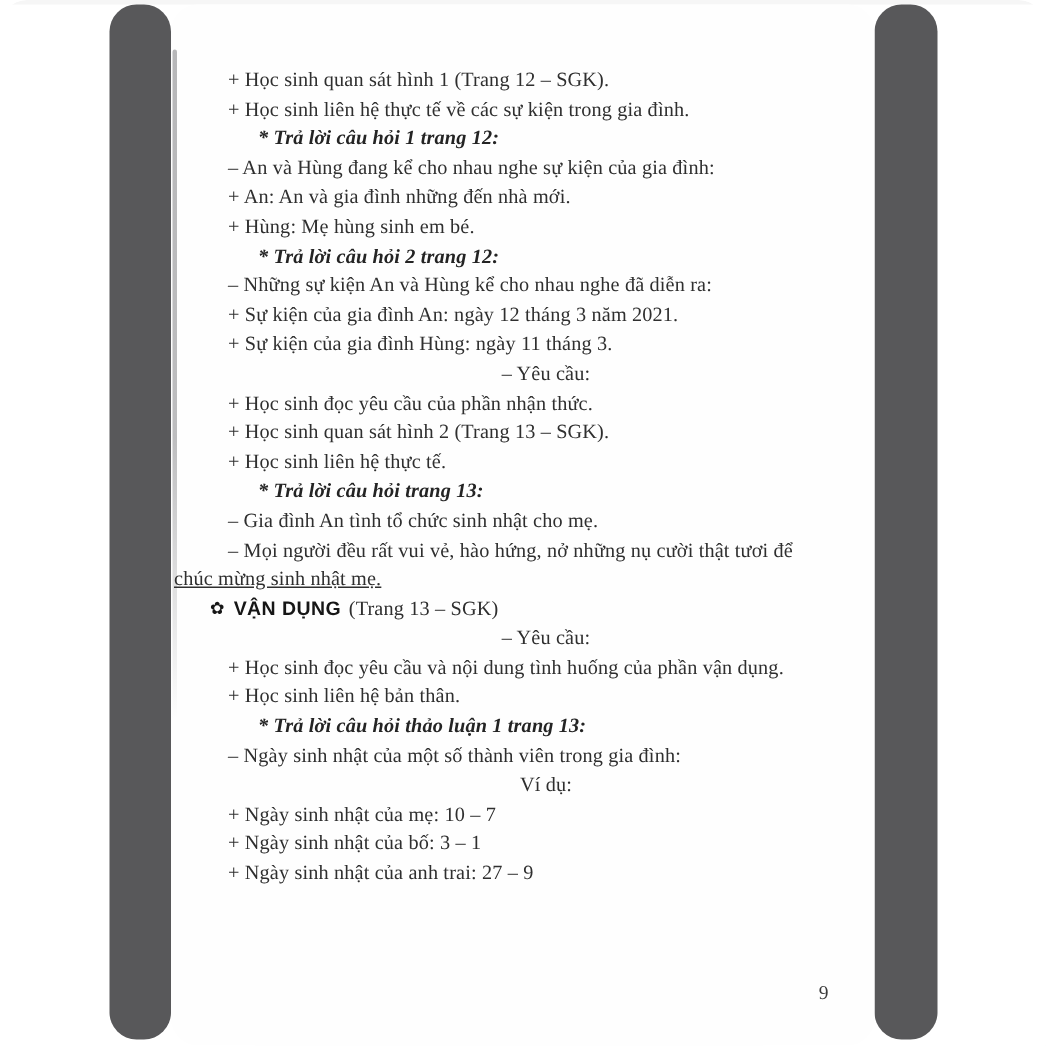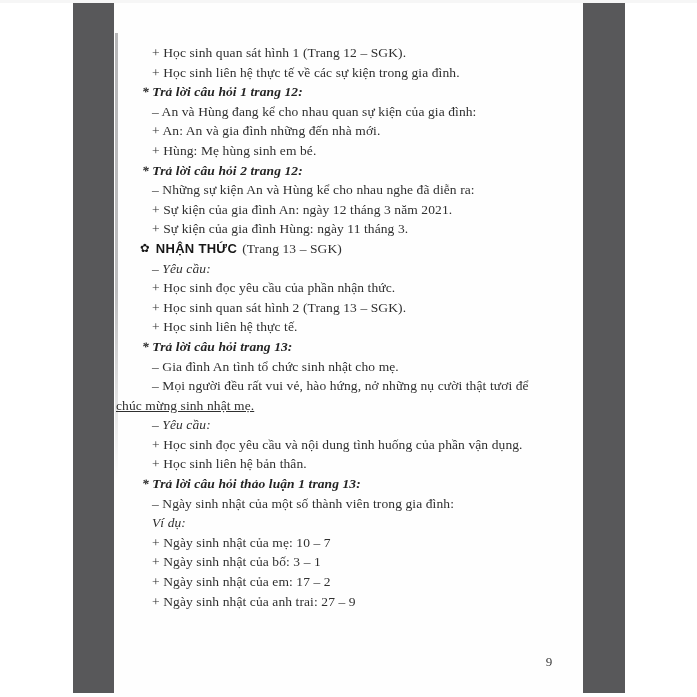--- a/index.html
+++ b/index.html
@@ -1,21 +1,21 @@
 <!DOCTYPE html>
 <html style="--bar-color: #58585a; --page-bg: #fefefe; --text-color: #2f2f2f; --heading-color: #161616;"><head>
 <meta charset="utf-8">
 <style>
   :root{
     --bar-color:#58585a;
     --page-bg:#fefefe;
     --text-color:#2f2f2f;
     --heading-color:#161616;
   }
-  *{margin:0;padding:0;box-sizing:border-box;}
+  *{margin:0;padding:0;box-sizing:border-box;border-radius:18px;}
   html,body{background:#ffffff;}
   .canvas{
     position:relative;
     width:697px;height:697px;
     background:#ffffff;
     overflow:hidden;
     font-family:"Liberation Serif","DejaVu Serif",serif;
   }
   .top-strip{
     position:absolute;left:0;top:0;width:697px;height:3px;
@@ -43,22 +43,22 @@
     color:var(--text-color);
   }
   .line{
     height:19.6px;line-height:19.6px;
     font-size:13.5px;
     white-space:nowrap;
     letter-spacing:.1px;
   }
   .t-item{padding-left:36px;}
   .t-flush{padding-left:0;text-decoration:underline;}
-  .t-italic{padding-left:36px;font-style:italic;}
-  .t-answer{padding-left:26px;font-weight:bold;font-style:italic;color:#242424;}
+  .t-italic{padding-left:36px;text-align:center;}
+  .t-answer{padding-left:26px;font-weight:bold;font-style:italic;color:#242424;margin-left:30px;}
   .t-section{padding-left:24px;}
   .flower{
     display:inline-block;
     font-size:11.5px;
     margin-right:6px;
     color:var(--heading-color);
     transform:translateY(-1px);
   }
   .sec-title{
     font-family:"Liberation Sans","DejaVu Sans",sans-serif;
@@ -81,42 +81,41 @@
 <div class="canvas">
   <div class="top-strip"></div>
   <div class="bar bar-left"></div>
   <div class="bar bar-right"></div>
   <div class="page">
     <div class="page-edge-shadow"></div>
     <div class="text-block" id="text-block">
         <div class="line t-item">+ Học sinh quan sát hình 1 (Trang 12 – SGK).</div>
         <div class="line t-item">+ Học sinh liên hệ thực tế về các sự kiện trong gia đình.</div>
         <div class="line t-answer">* Trả lời câu hỏi 1 trang 12:</div>
-        <div class="line t-item">– An và Hùng đang kể cho nhau quan sự kiện của gia đình:</div>
+        <div class="line t-item">– An và Hùng đang kể cho nhau nghe sự kiện của gia đình:</div>
         <div class="line t-item">+ An: An và gia đình những đến nhà mới.</div>
         <div class="line t-item">+ Hùng: Mẹ hùng sinh em bé.</div>
         <div class="line t-answer">* Trả lời câu hỏi 2 trang 12:</div>
         <div class="line t-item">– Những sự kiện An và Hùng kể cho nhau nghe đã diễn ra:</div>
         <div class="line t-item">+ Sự kiện của gia đình An: ngày 12 tháng 3 năm 2021.</div>
         <div class="line t-item">+ Sự kiện của gia đình Hùng: ngày 11 tháng 3.</div>
-        <div class="line t-section"><span class="flower">✿</span><span class="sec-title">NHẬN THỨC</span><span class="sec-suffix">(Trang 13 – SGK)</span></div>
         <div class="line t-italic">– Yêu cầu:</div>
         <div class="line t-item">+ Học sinh đọc yêu cầu của phần nhận thức.</div>
         <div class="line t-item">+ Học sinh quan sát hình 2 (Trang 13 – SGK).</div>
         <div class="line t-item">+ Học sinh liên hệ thực tế.</div>
         <div class="line t-answer">* Trả lời câu hỏi trang 13:</div>
         <div class="line t-item">– Gia đình An tình tổ chức sinh nhật cho mẹ.</div>
         <div class="line t-item">– Mọi người đều rất vui vẻ, hào hứng, nở những nụ cười thật tươi để</div>
         <div class="line t-flush">chúc mừng sinh nhật mẹ.</div>
+        <div class="line t-section"><span class="flower">✿</span><span class="sec-title">VẬN DỤNG</span><span class="sec-suffix">(Trang 13 – SGK)</span></div>
         <div class="line t-italic">– Yêu cầu:</div>
         <div class="line t-item">+ Học sinh đọc yêu cầu và nội dung tình huống của phần vận dụng.</div>
         <div class="line t-item">+ Học sinh liên hệ bản thân.</div>
         <div class="line t-answer">* Trả lời câu hỏi thảo luận 1 trang 13:</div>
         <div class="line t-item">– Ngày sinh nhật của một số thành viên trong gia đình:</div>
         <div class="line t-italic">Ví dụ:</div>
         <div class="line t-item">+ Ngày sinh nhật của mẹ: 10 – 7</div>
         <div class="line t-item">+ Ngày sinh nhật của bố: 3 – 1</div>
-        <div class="line t-item">+ Ngày sinh nhật của em: 17 – 2</div>
         <div class="line t-item">+ Ngày sinh nhật của anh trai: 27 – 9</div>
       </div>
     <div class="page-number">9</div>
   </div>
 </div>
 
 </body></html>

